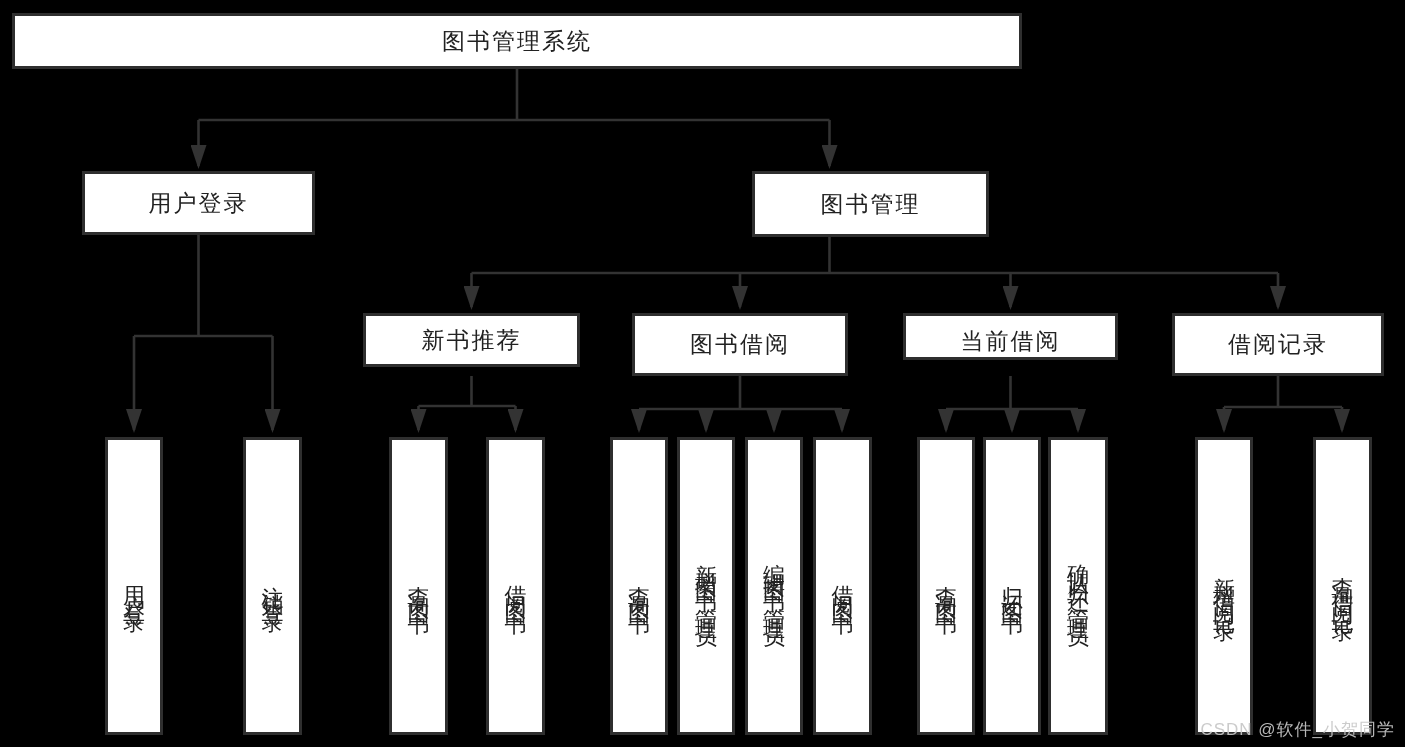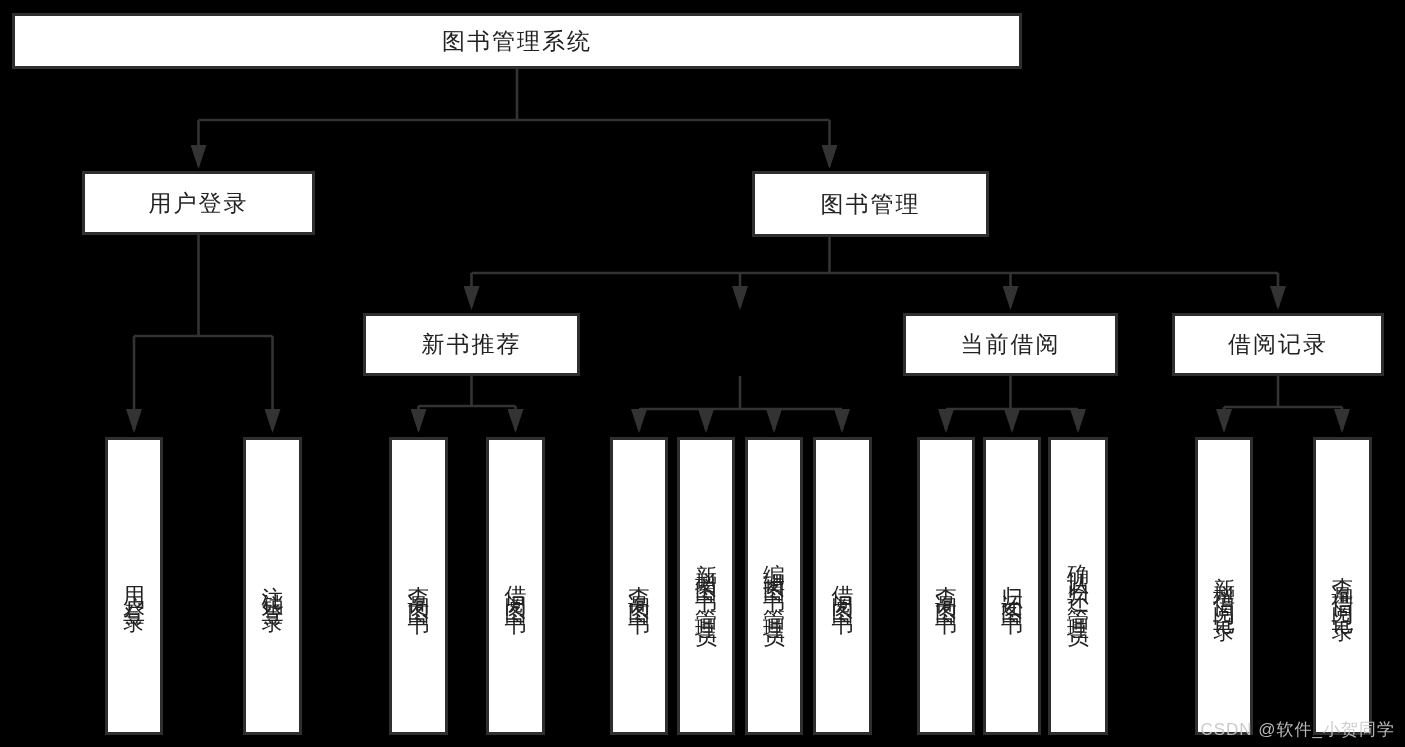--- a/index.html
+++ b/index.html
@@ -101,24 +101,27 @@
     <span class="lbl">图书管理系统</span>
   </div>
 
   <div class="node" style="left: 82px; top: 171px; width: 233px; height: 64px; border-color: rgb(47, 47, 47); color: rgb(34, 34, 34);">
     <span class="lbl">用户登录</span>
   </div>
   <div class="node" style="left: 752px; top: 171px; width: 237px; height: 66px; border-color: rgb(47, 47, 47); color: rgb(34, 34, 34);">
     <span class="lbl">图书管理</span>
   </div>
 
-  <div class="node" style="left: 363px; top: 313px; width: 217px; height: 63px; border-color: rgb(47, 47, 47); color: rgb(34, 34, 34);">
+  <div class="node" style="left: 363px; top: 313px; width: 217px; height: 54px; border-color: rgb(47, 47, 47); color: rgb(34, 34, 34);">
     <span class="lbl">新书推荐</span>
   </div>
-  <div class="node" style="left: 903px; top: 313px; width: 215px; height: 63px; border-color: rgb(47, 47, 47); color: rgb(34, 34, 34);">
+  <div class="node" style="left: 632px; top: 313px; width: 216px; height: 63px; border-color: rgb(47, 47, 47); color: rgb(34, 34, 34);">
+    <span class="lbl">图书借阅</span>
+  </div>
+  <div class="node" style="left: 903px; top: 313px; width: 215px; height: 47px; border-color: rgb(47, 47, 47); color: rgb(34, 34, 34); align-items: flex-end;">
     <span class="lbl">当前借阅</span>
   </div>
   <div class="node" style="left: 1172px; top: 313px; width: 212px; height: 63px; border-color: rgb(47, 47, 47); color: rgb(34, 34, 34);">
     <span class="lbl">借阅记录</span>
   </div>
 
   <div class="node vnode" style="left: 105px; top: 437px; width: 58px; height: 298px; border-color: rgb(47, 47, 47); color: rgb(34, 34, 34);">
     <span class="lbl">用户登录</span>
   </div>
   <div class="node vnode" style="left: 243px; top: 437px; width: 59px; height: 298px; border-color: rgb(47, 47, 47); color: rgb(34, 34, 34);">

